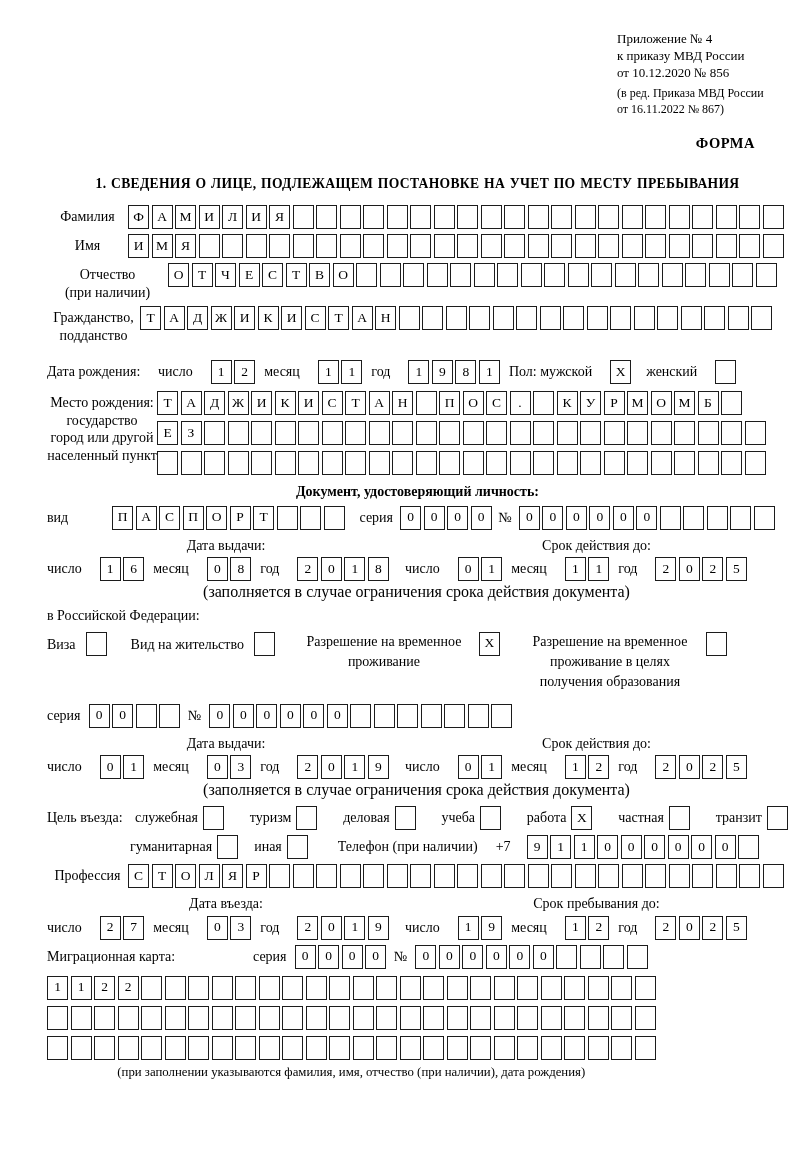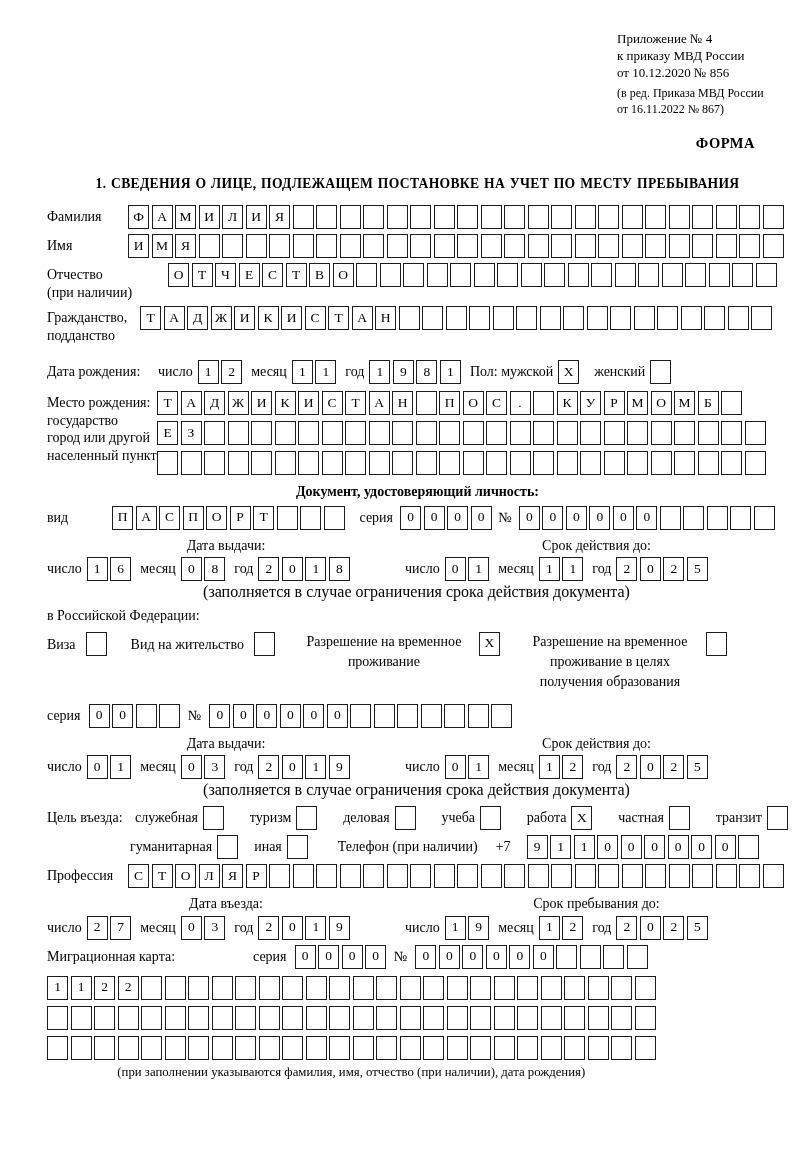--- a/index.html
+++ b/index.html
@@ -17,34 +17,34 @@
   .revision { margin-left: 570px; font-size: 12px; line-height: 1.32; margin-top: 5px; }
   .forma { text-align: right; padding-right: 33px; font-weight: bold; font-size: 14.5px; margin-top: 16px; letter-spacing: .5px; }
 
   .title { text-align: center; font-weight: bold; font-size: 15px; margin-top: 14px; line-height: 1.5; }
   .uline { display: inline-block; width: 62px; border-bottom: 2px solid #3a3a3a; height: .9em; margin-left: 8px; }
 
   .sec-heading { font-weight: bold; font-size: 13.6px; margin-top: 24px; text-align: center; letter-spacing: .3px; word-spacing: 1px; }
 
   
   .frow { display: flex; align-items: flex-start; margin-top: 5px; }
-  .flabel { flex: 0 0 auto; padding-top: 3px; }
+  .flabel { flex: 0 0 auto; padding-top: 3px; text-align: center; }
   .lw81 { width: 81px; } .lw121 { width: 121px; } .lw93 { width: 93px; }
   .lw110 { width: 110px; } .lw103 { width: 103px; }
   .cells { display: inline-flex; gap: 2.5px; flex: 0 0 auto; }
   .cell {
     width: 21px; height: 24px; border: 1.8px solid #1c1c1c; background: #fff;
     display: inline-flex; align-items: center; justify-content: center;
     font-size: 13.5px; flex: 0 0 auto;
   }
   .stack { display: flex; flex-direction: column; gap: 6px; }
 
   
   .dline { display: flex; align-items: center; gap: 9px; }
-  .dgroup { display: inline-flex; align-items: center; gap: 5px; }
+  .dgroup { display: inline-flex; align-items: center; gap: 18px; }
 
   .birth-row { display: flex; align-items: center; margin-top: 16px; gap: 9px; }
   .birth-row .rowlabel { width: 102px; }
 
   .doc-heading { text-align: center; font-weight: bold; margin-top: 8px; font-size: 14px; }
 
   .vid-row { display: flex; align-items: center; margin-top: 5px; gap: 7px; }
   .vid-row .vlabel { width: 58px; }
 
   .dates { display: flex; margin-top: 7px; }

